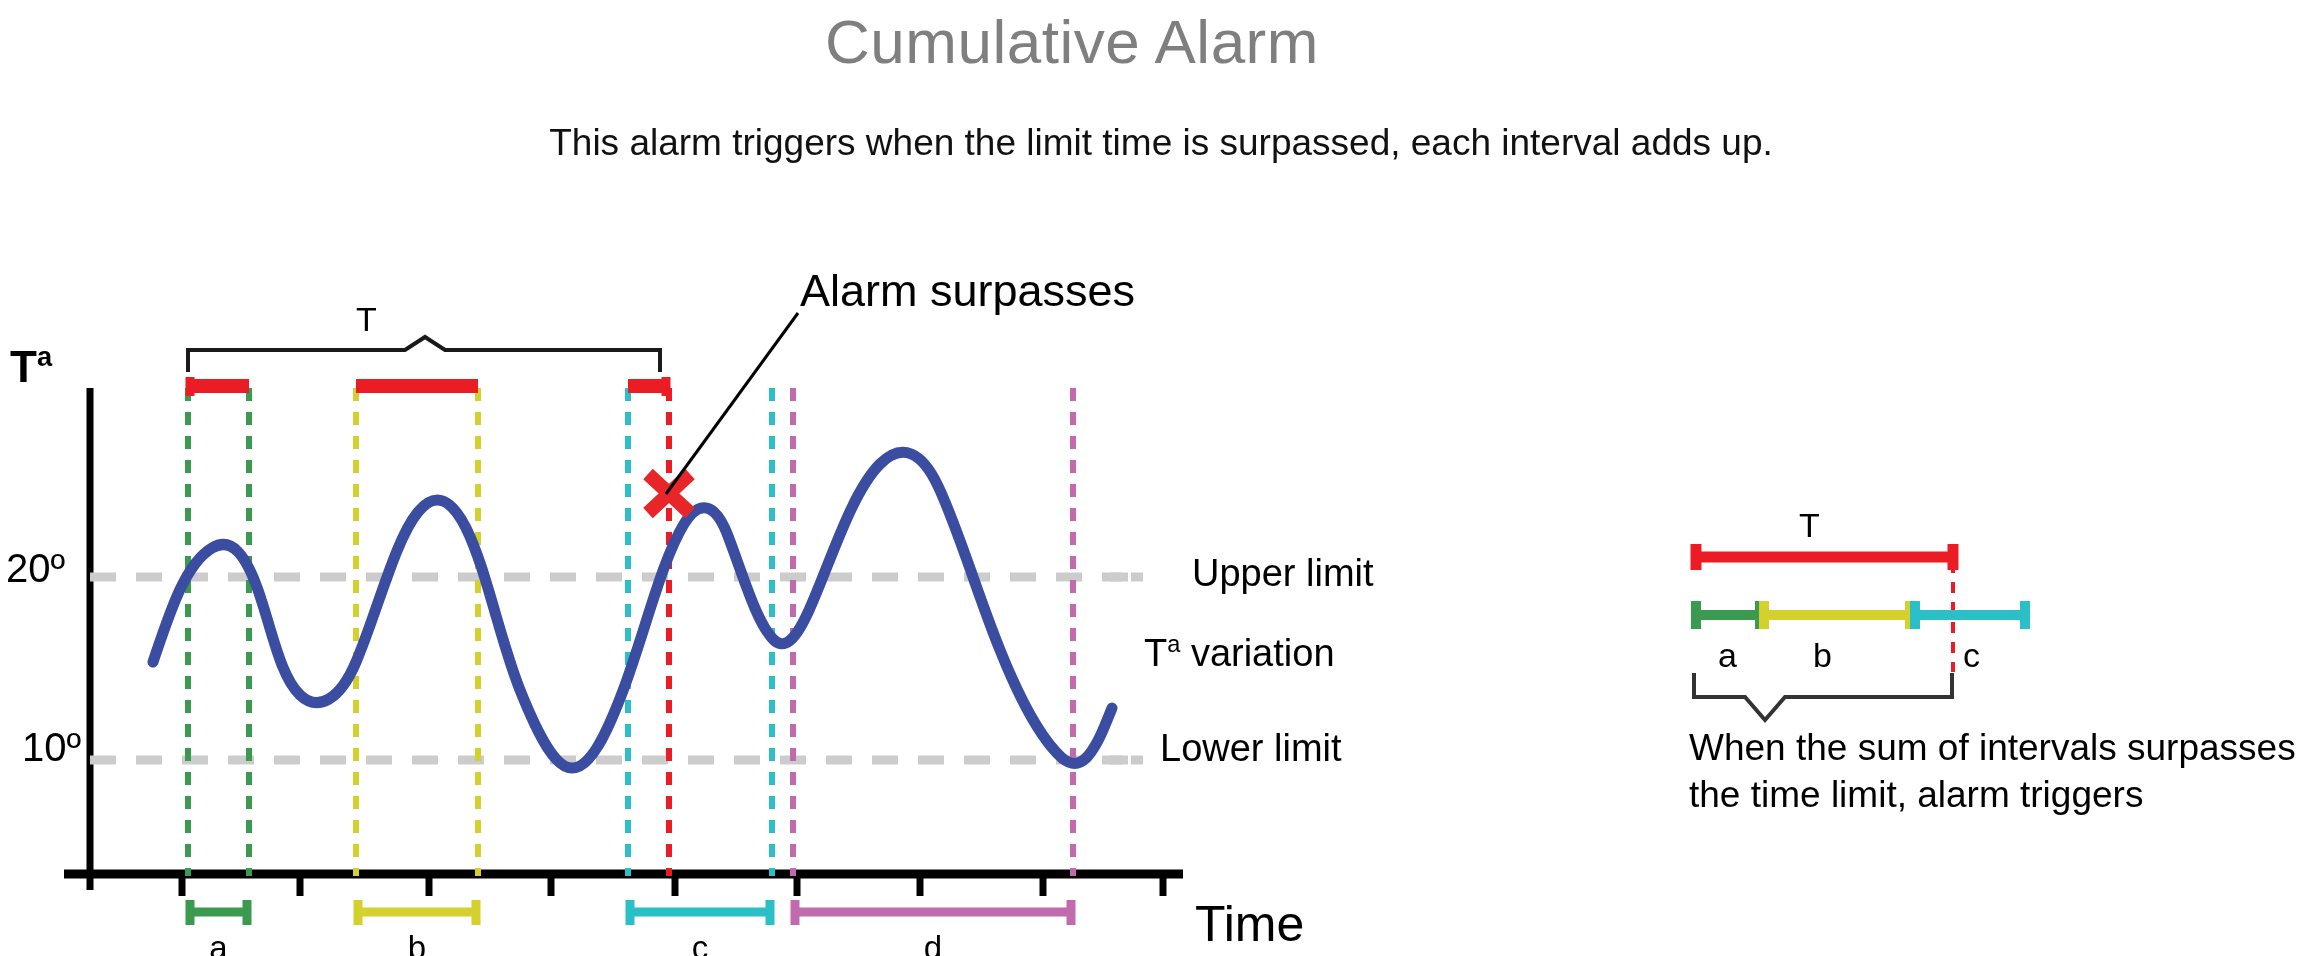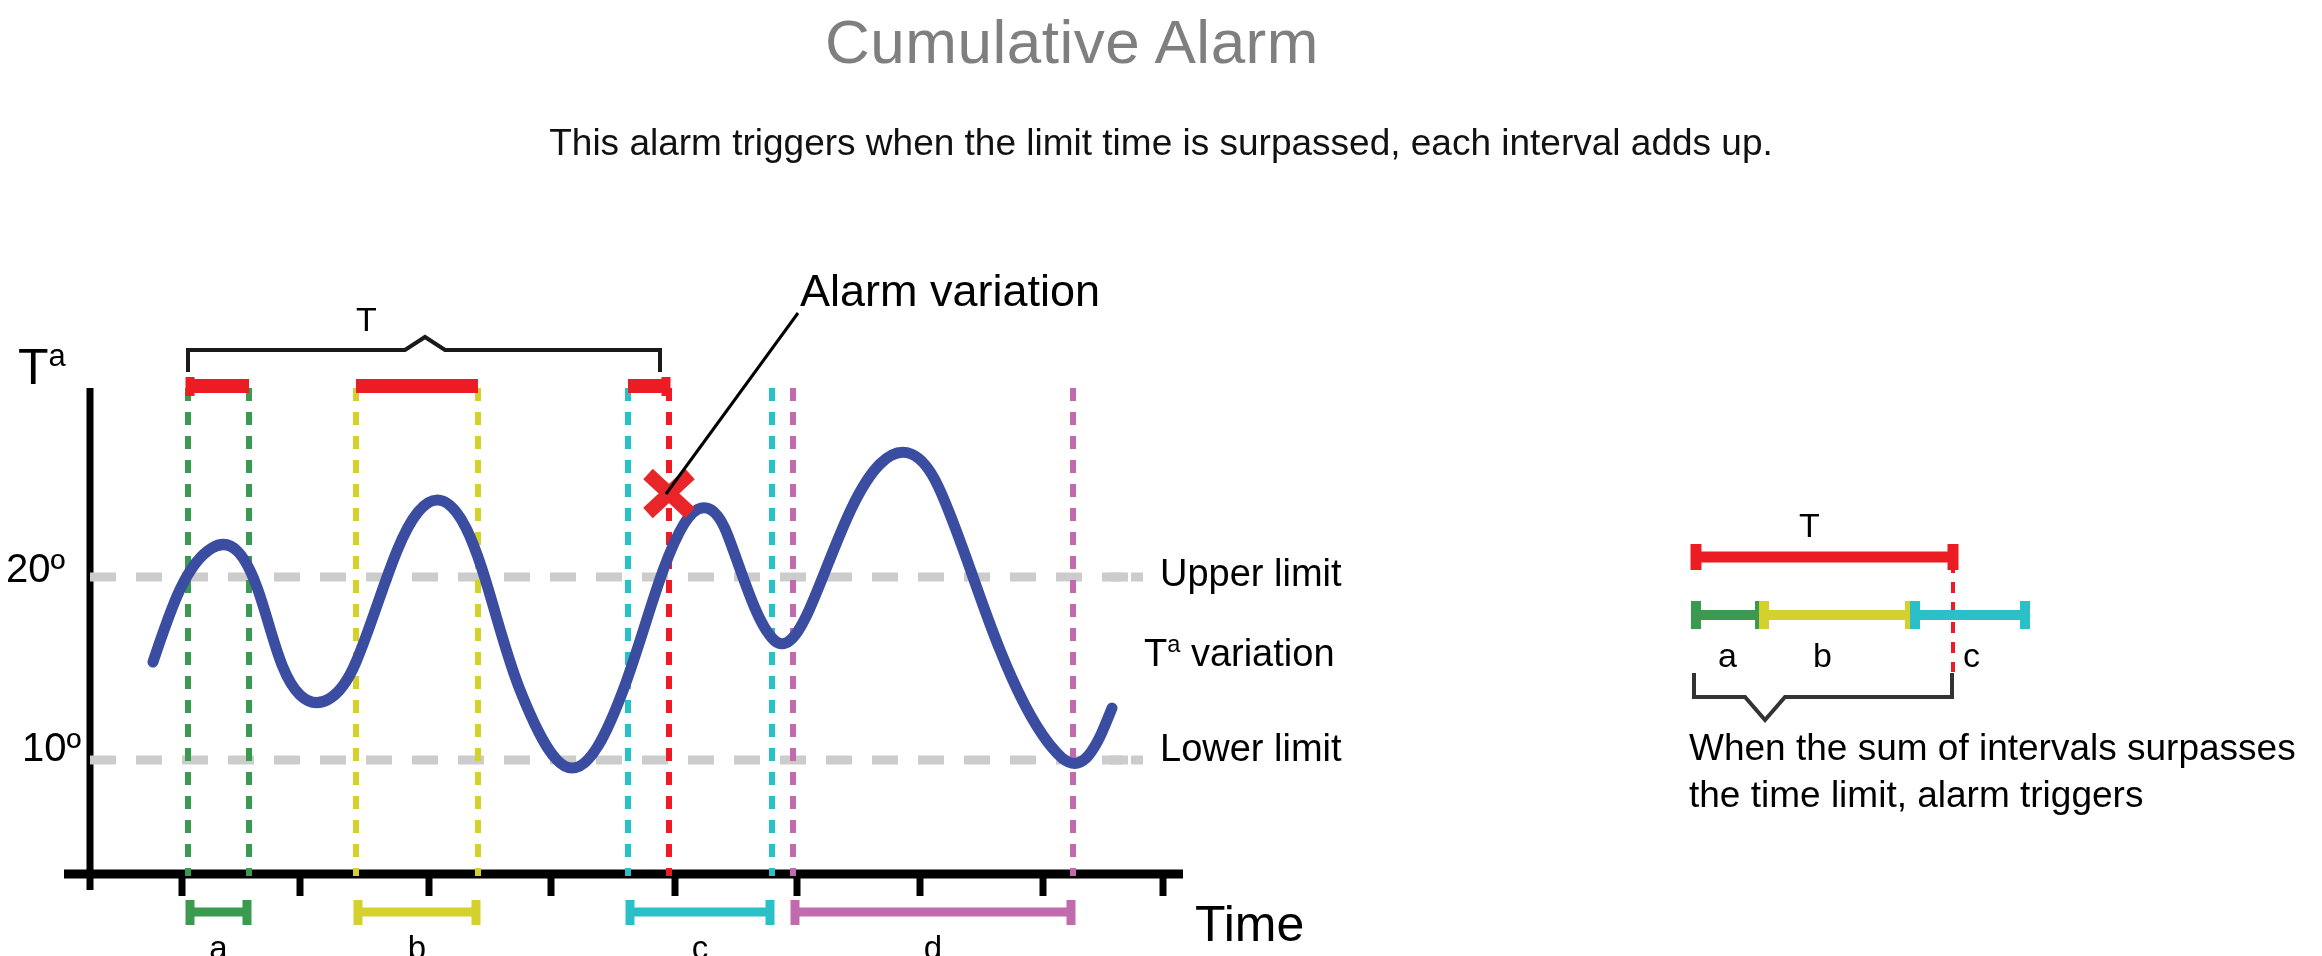--- a/index.html
+++ b/index.html
@@ -19,27 +19,27 @@
   }
   #page-subtitle{
     left:0;top:120px;width:2322px;text-align:center;
     font-size:37px;line-height:46px;color:#111111;font-weight:400;
   }
 
   
   #chart-svg{left:0;top:0;}
   #right-svg{left:0;top:0;}
 
-  #y-axis-title{left:18px;top:340px;font-size:50px;line-height:54px;}
+  #y-axis-title{left:10px;top:340px;font-size:44px;line-height:54px;font-weight:bold;}
   #y-axis-title sup{font-size:0.62em;vertical-align:super;line-height:0;}
 
   #ytick-20{left:6px;top:546px;font-size:40px;}
   #ytick-10{left:6px;top:725px;font-size:40px;margin-left:16px;}
 
-  #legend-upper{left:1160px;top:552px;font-size:38px;}
+  #legend-upper{left:1192px;top:552px;font-size:38px;}
   #legend-var{left:1130px;top:632px;font-size:38px;margin-left:14px;}
   #legend-var sup{font-size:0.62em;vertical-align:super;line-height:0;}
   #legend-lower{left:1160px;top:727px;font-size:38px;}
 
   #annot-alarm{left:800px;top:265px;font-size:45px;}
   #brace-T-label{left:356px;top:300px;font-size:34px;}
 
   #x-axis-title{left:1195px;top:897px;font-size:50px;line-height:54px;text-align:right;}
 
   .ivl-label{position:absolute;font-size:33px;line-height:36px;color:#000;text-align:center;}
@@ -162,21 +162,21 @@
 </svg>
 
 <div class="abs" id="y-axis-title">T<sup>a</sup></div>
 <div class="abs" id="ytick-20">20º</div>
 <div class="abs" id="ytick-10">10º</div>
 
 <div class="abs" id="legend-upper">Upper limit</div>
 <div class="abs" id="legend-var">T<sup>a</sup> variation</div>
 <div class="abs" id="legend-lower">Lower limit</div>
 
-<div class="abs" id="annot-alarm">Alarm variation</div>
+<div class="abs" id="annot-alarm">Alarm surpasses</div>
 <div class="abs" id="brace-T-label">T</div>
 
 <div class="abs" id="x-axis-title">Time</div>
 
 <div class="ivl-label" style="left:188px;top:930px;width:61px;">a</div>
 <div class="ivl-label" style="left:356px;top:930px;width:122px;">b</div>
 <div class="ivl-label" style="left:628px;top:930px;width:144px;">c</div>
 <div class="ivl-label" style="left:793px;top:930px;width:280px;">d</div>
 
 <svg class="abs" id="right-svg" width="2322" height="956">

